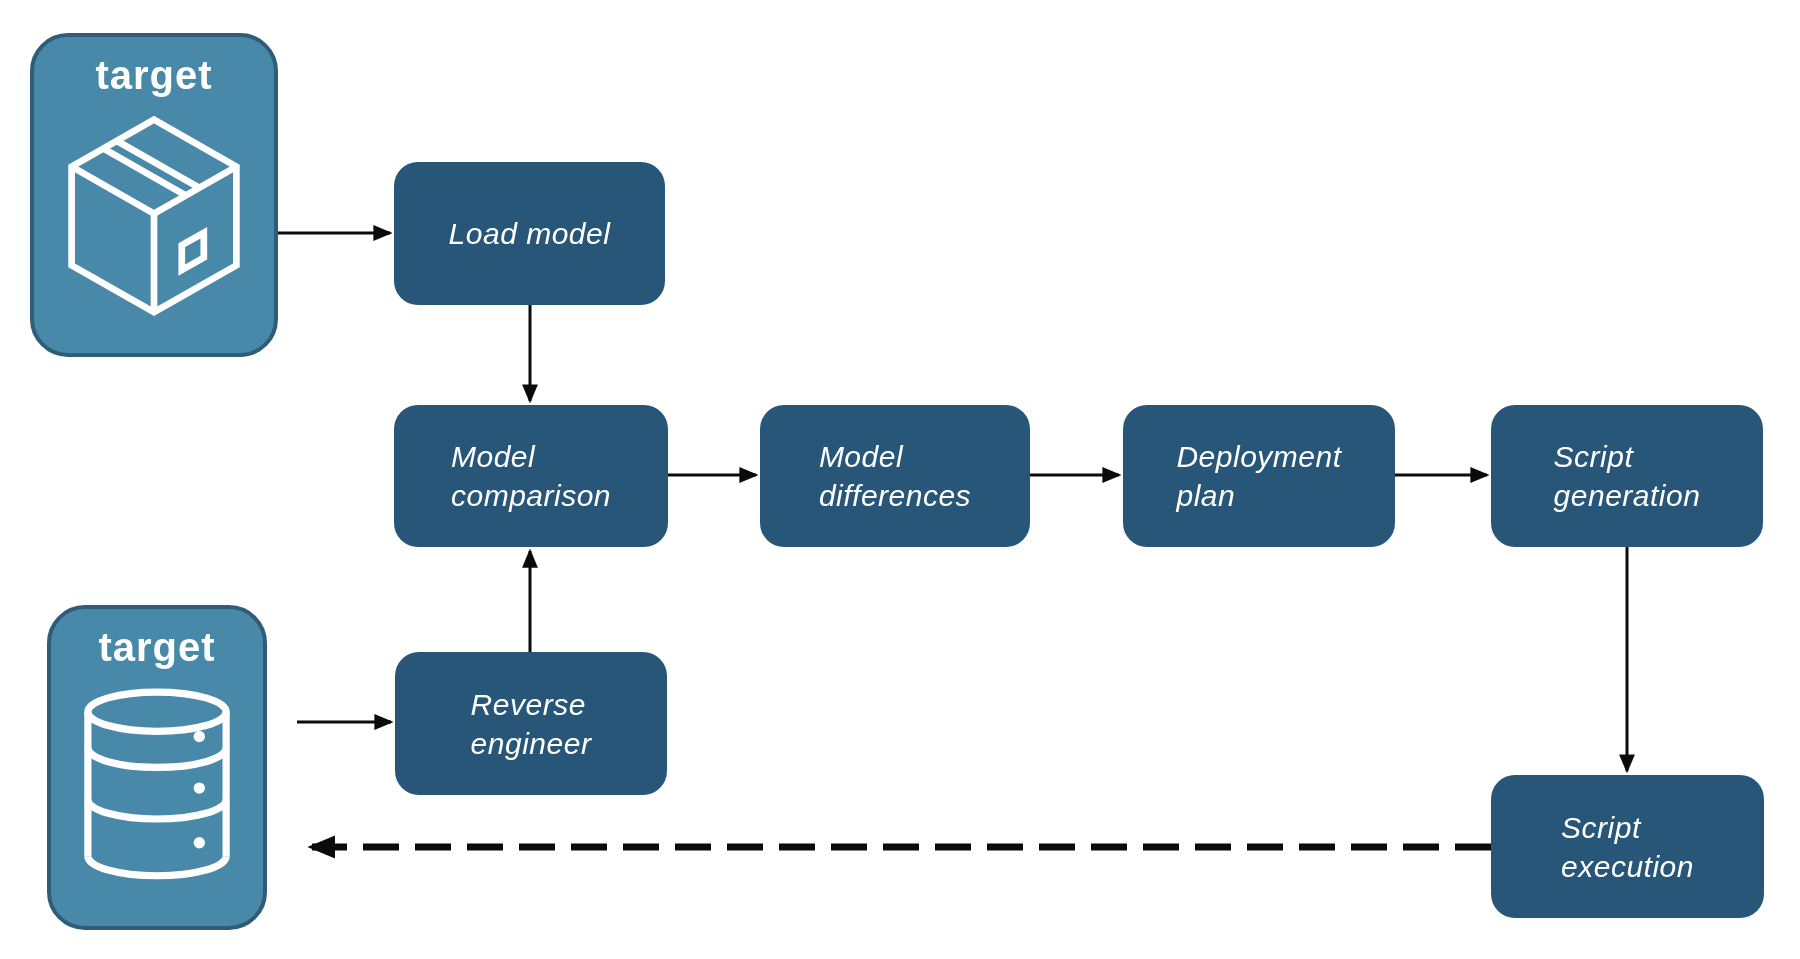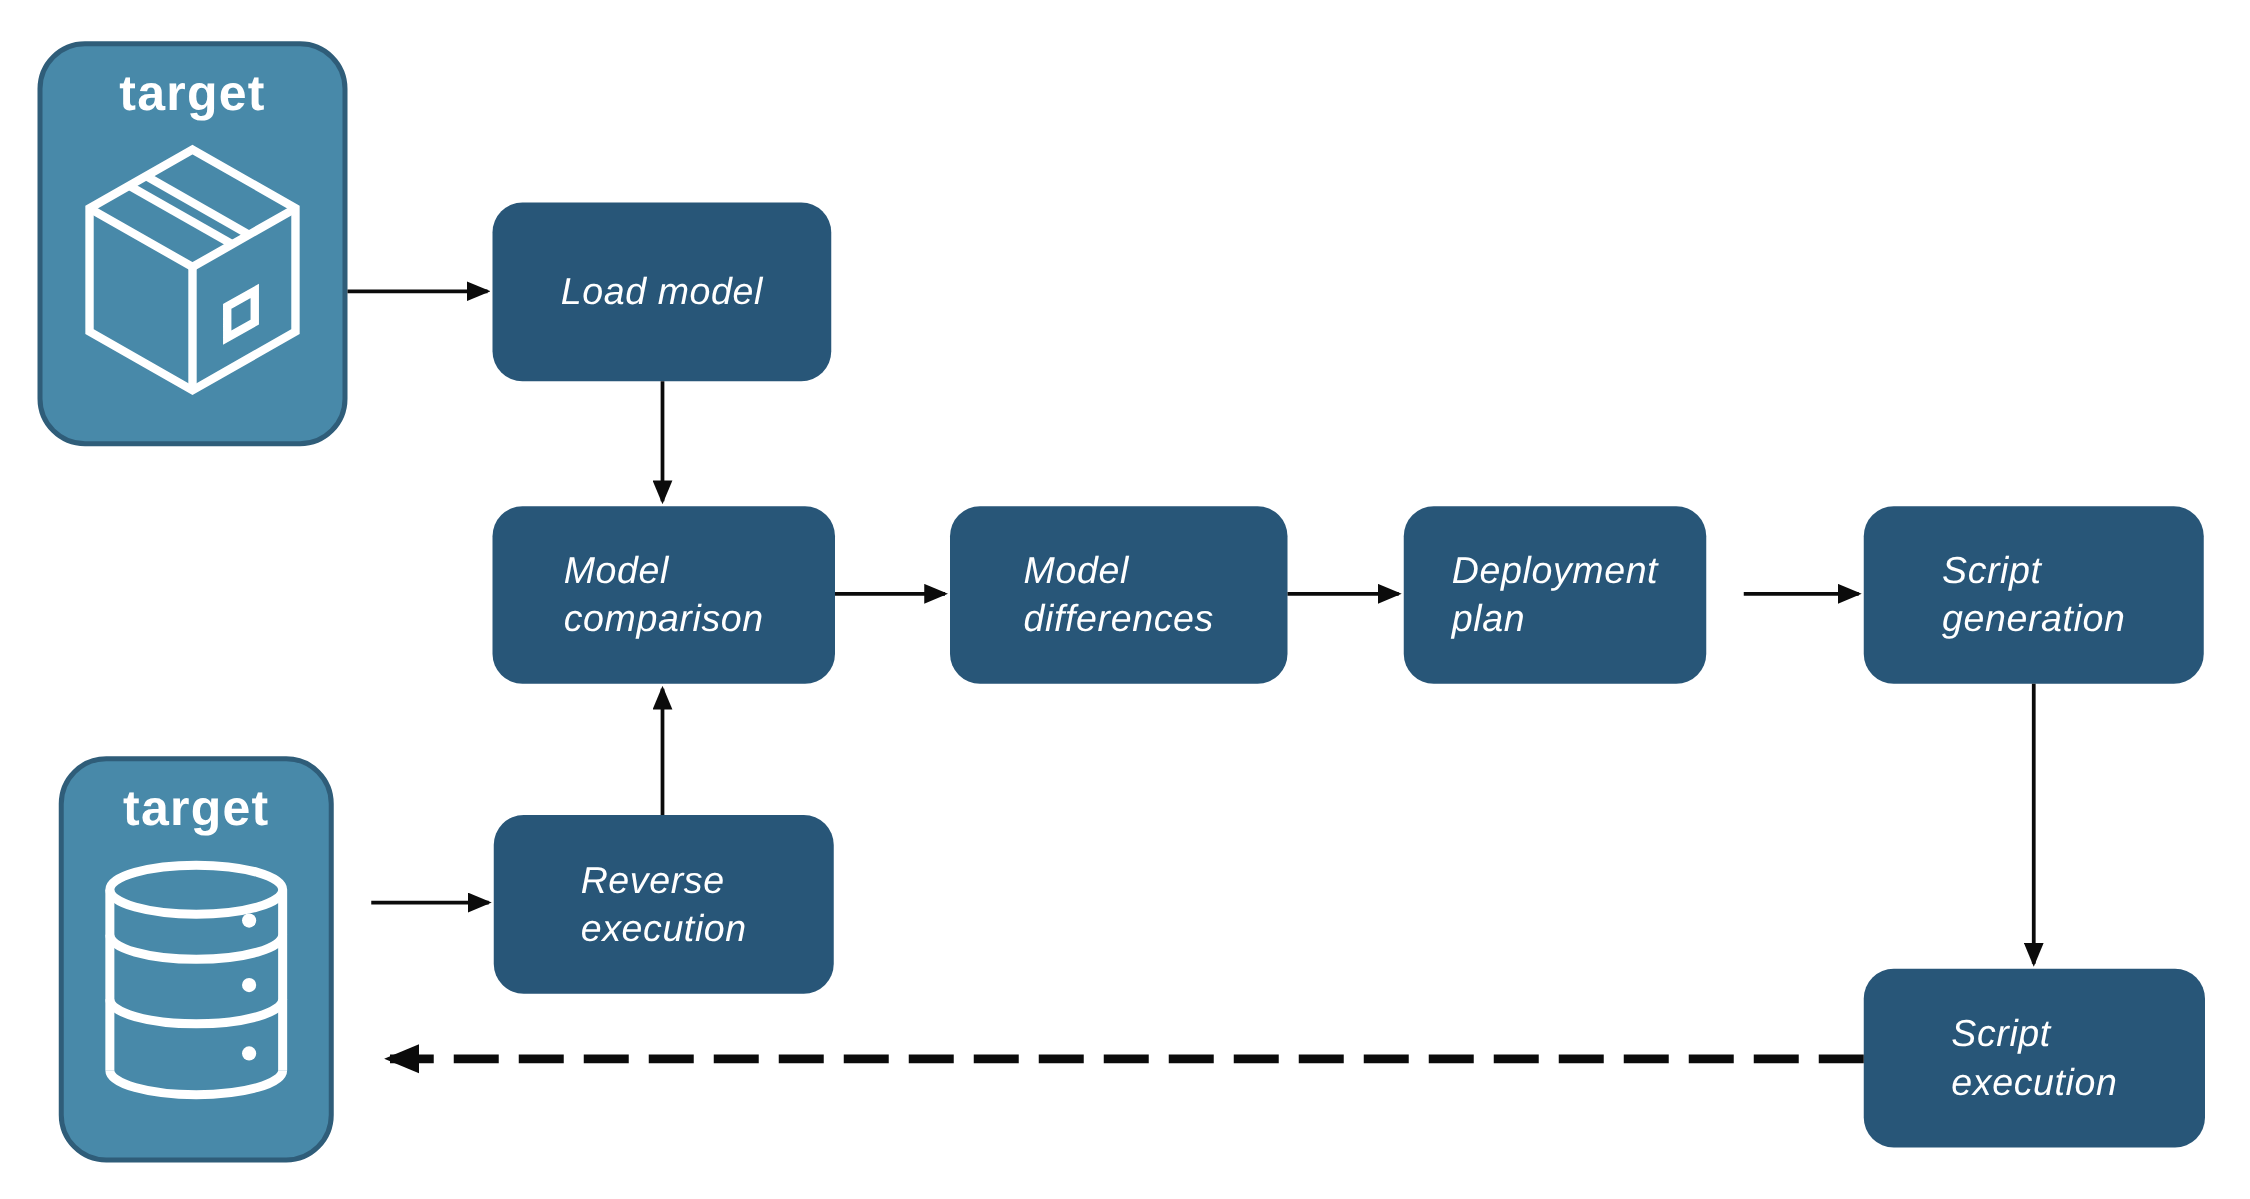--- a/index.html
+++ b/index.html
@@ -58,21 +58,21 @@
     stroke-linecap: butt;
   }
   .endpoint-icon .dot { fill: var(--text-color, #ffffff); }
 
   
   #ep-source          { left: 30px;   top: 33px;  width: 248px; height: 324px; }
   #ep-target          { left: 47px;   top: 605px; width: 220px; height: 325px; }
   #n-load-model       { left: 394px;  top: 162px; width: 271px; height: 143px; }
   #n-model-comparison { left: 394px;  top: 405px; width: 274px; height: 142px; }
   #n-model-differences{ left: 760px;  top: 405px; width: 270px; height: 142px; }
-  #n-deployment-plan  { left: 1123px; top: 405px; width: 242px; height: 142px; }
+  #n-deployment-plan  { left: 1123px; top: 405px; width: 272px; height: 142px; }
   #n-script-generation{ left: 1491px; top: 405px; width: 272px; height: 142px; }
   #n-reverse-engineer { left: 395px;  top: 652px; width: 272px; height: 143px; }
   #n-script-execution { left: 1491px; top: 775px; width: 273px; height: 143px; }
 
   
   .edges {
     position: absolute;
     left: 0; top: 0;
     pointer-events: none;
     color: var(--arrow-color, #0b0b0b);
@@ -128,21 +128,21 @@
   <div class="node" id="n-deployment-plan">
     <span class="node-label">Deployment
 plan</span>
   </div>
   <div class="node" id="n-script-generation">
     <span class="node-label">Script
 generation</span>
   </div>
   <div class="node" id="n-reverse-engineer">
     <span class="node-label">Reverse
-execution</span>
+engineer</span>
   </div>
   <div class="node" id="n-script-execution">
     <span class="node-label">Script
 execution</span>
   </div>
 
   <svg class="edges" width="1800" height="959" viewBox="0 0 1800 959">
     <defs>
       <marker id="head" viewBox="0 0 12 10" refX="10.5" refY="5" markerWidth="19" markerHeight="16" markerUnits="userSpaceOnUse" orient="auto">
         <path d="M0,0 L12,5 L0,10 Z"></path>

